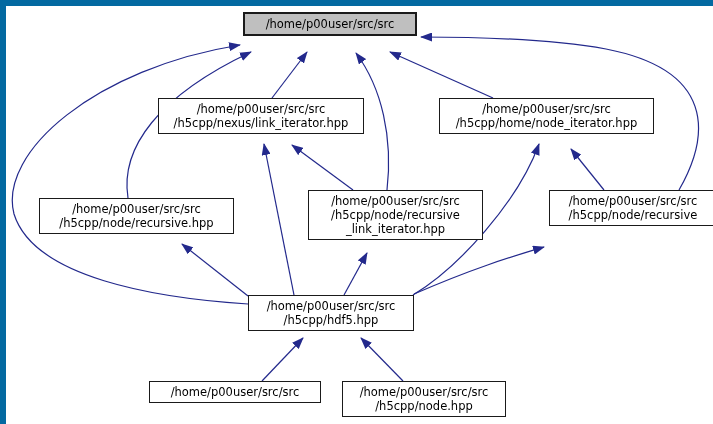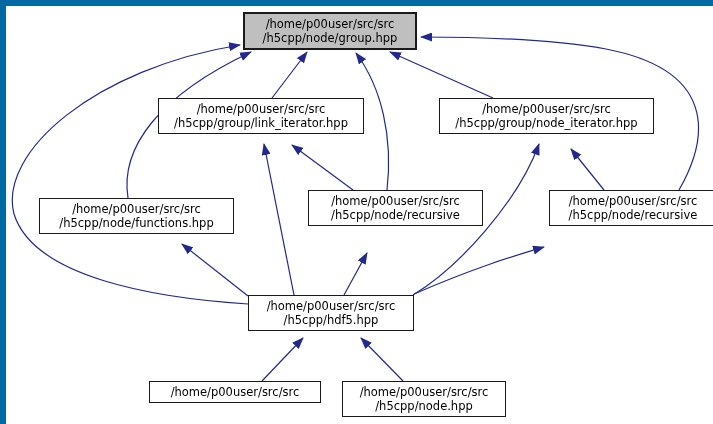--- a/index.html
+++ b/index.html
@@ -61,41 +61,41 @@
     <path class="edge" d="M 407,289 C 452,262 512,196 533,138" marker-end="url(#arrowhead)" style="stroke: rgb(35, 41, 140);"></path>
     <path class="edge" d="M 598,184 L 565,143" marker-end="url(#arrowhead)" style="stroke: rgb(35, 41, 140);"></path>
     <path class="edge" d="M 338,289 L 361,247" marker-end="url(#arrowhead)" style="stroke: rgb(35, 41, 140);"></path>
     <path class="edge" d="M 408,288 C 470,261 508,250 538,241" marker-end="url(#arrowhead)" style="stroke: rgb(35, 41, 140);"></path>
     <path class="edge" d="M 256,375 L 297,332" marker-end="url(#arrowhead)" style="stroke: rgb(35, 41, 140);"></path>
     <path class="edge" d="M 397,375 L 355,332" marker-end="url(#arrowhead)" style="stroke: rgb(35, 41, 140);"></path>
   </svg>
 
   <div id="n-group" class="node highlight" style="background: rgb(191, 191, 191); border-color: rgb(26, 26, 26);">
     <span>/home/p00user/src/src</span>
-    <span>/h5cpp/node/group.hpp</span>
   </div>
 
   <div id="n-link" class="node" style="background: rgb(255, 255, 255); border-color: rgb(26, 26, 26);">
     <span>/home/p00user/src/src</span>
-    <span>/h5cpp/group/link_iterator.hpp</span>
+    <span>/h5cpp/nexus/link_iterator.hpp</span>
   </div>
 
   <div id="n-node" class="node" style="background: rgb(255, 255, 255); border-color: rgb(26, 26, 26);">
     <span>/home/p00user/src/src</span>
-    <span>/h5cpp/group/node_iterator.hpp</span>
+    <span>/h5cpp/home/node_iterator.hpp</span>
   </div>
 
   <div id="n-functions" class="node" style="background: rgb(255, 255, 255); border-color: rgb(26, 26, 26);">
     <span>/home/p00user/src/src</span>
-    <span>/h5cpp/node/functions.hpp</span>
+    <span>/h5cpp/node/recursive.hpp</span>
   </div>
 
   <div id="n-rlink" class="node" style="background: rgb(255, 255, 255); border-color: rgb(26, 26, 26);">
     <span>/home/p00user/src/src</span>
     <span>/h5cpp/node/recursive</span>
+    <span>_link_iterator.hpp</span>
   </div>
 
   <div id="n-rnode" class="node" style="background: rgb(255, 255, 255); border-color: rgb(26, 26, 26);">
     <span>/home/p00user/src/src</span>
     <span>/h5cpp/node/recursive</span>
   </div>
 
   <div id="n-hdf5" class="node" style="background: rgb(255, 255, 255); border-color: rgb(26, 26, 26);">
     <span>/home/p00user/src/src</span>
     <span>/h5cpp/hdf5.hpp</span>

